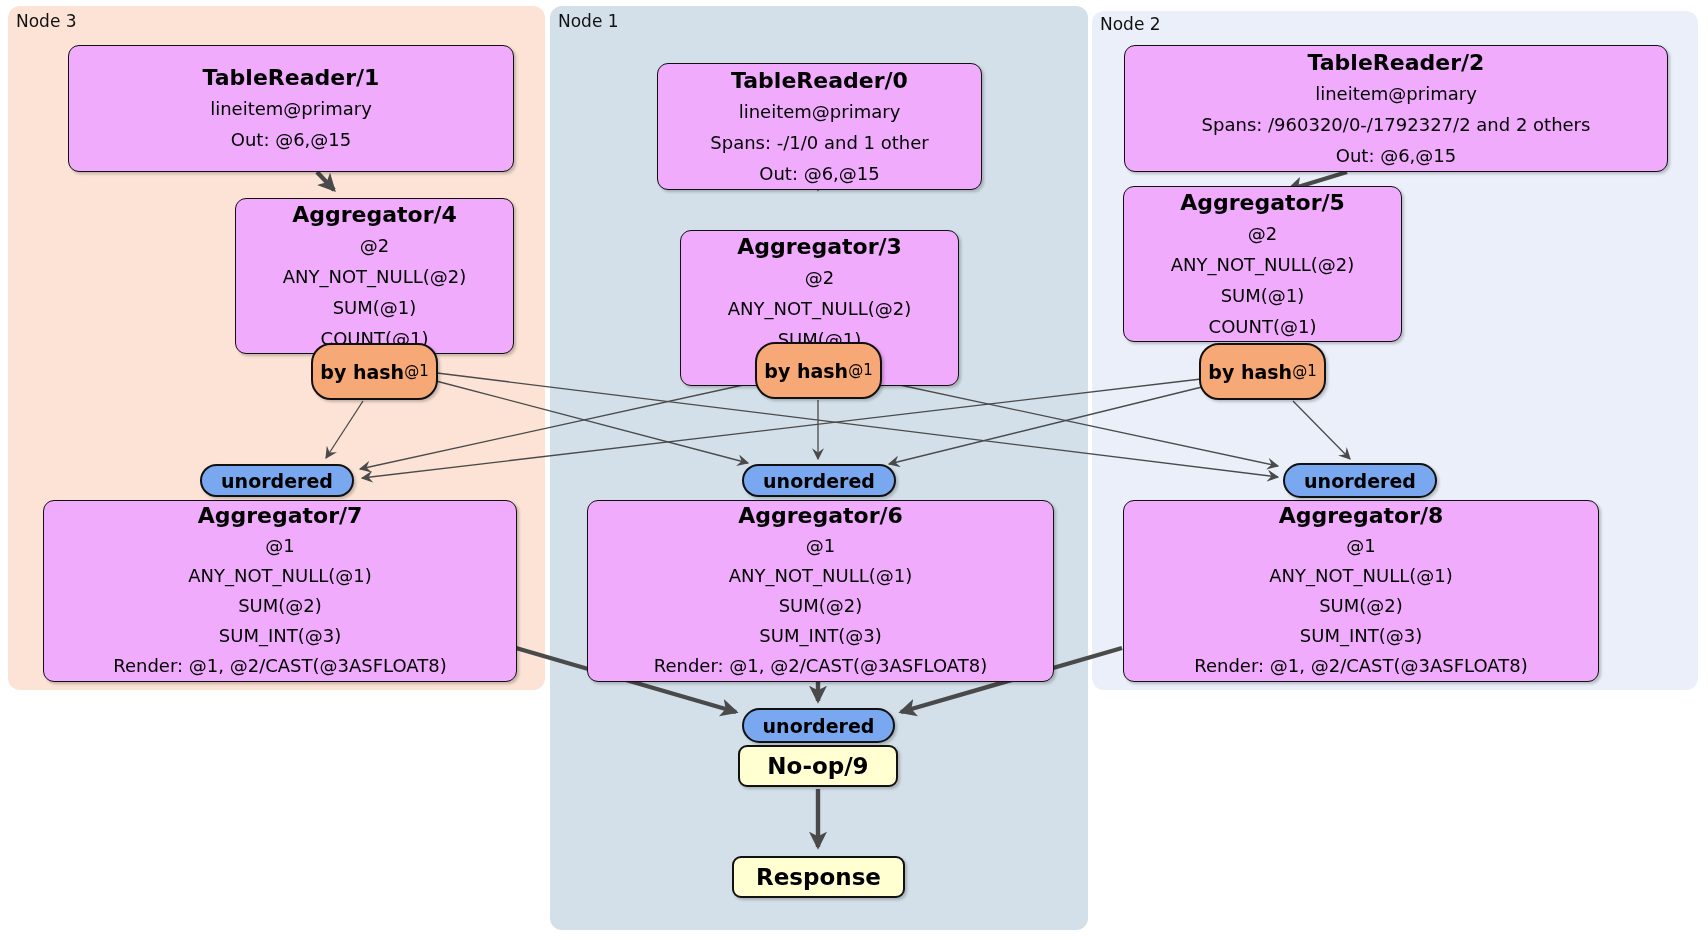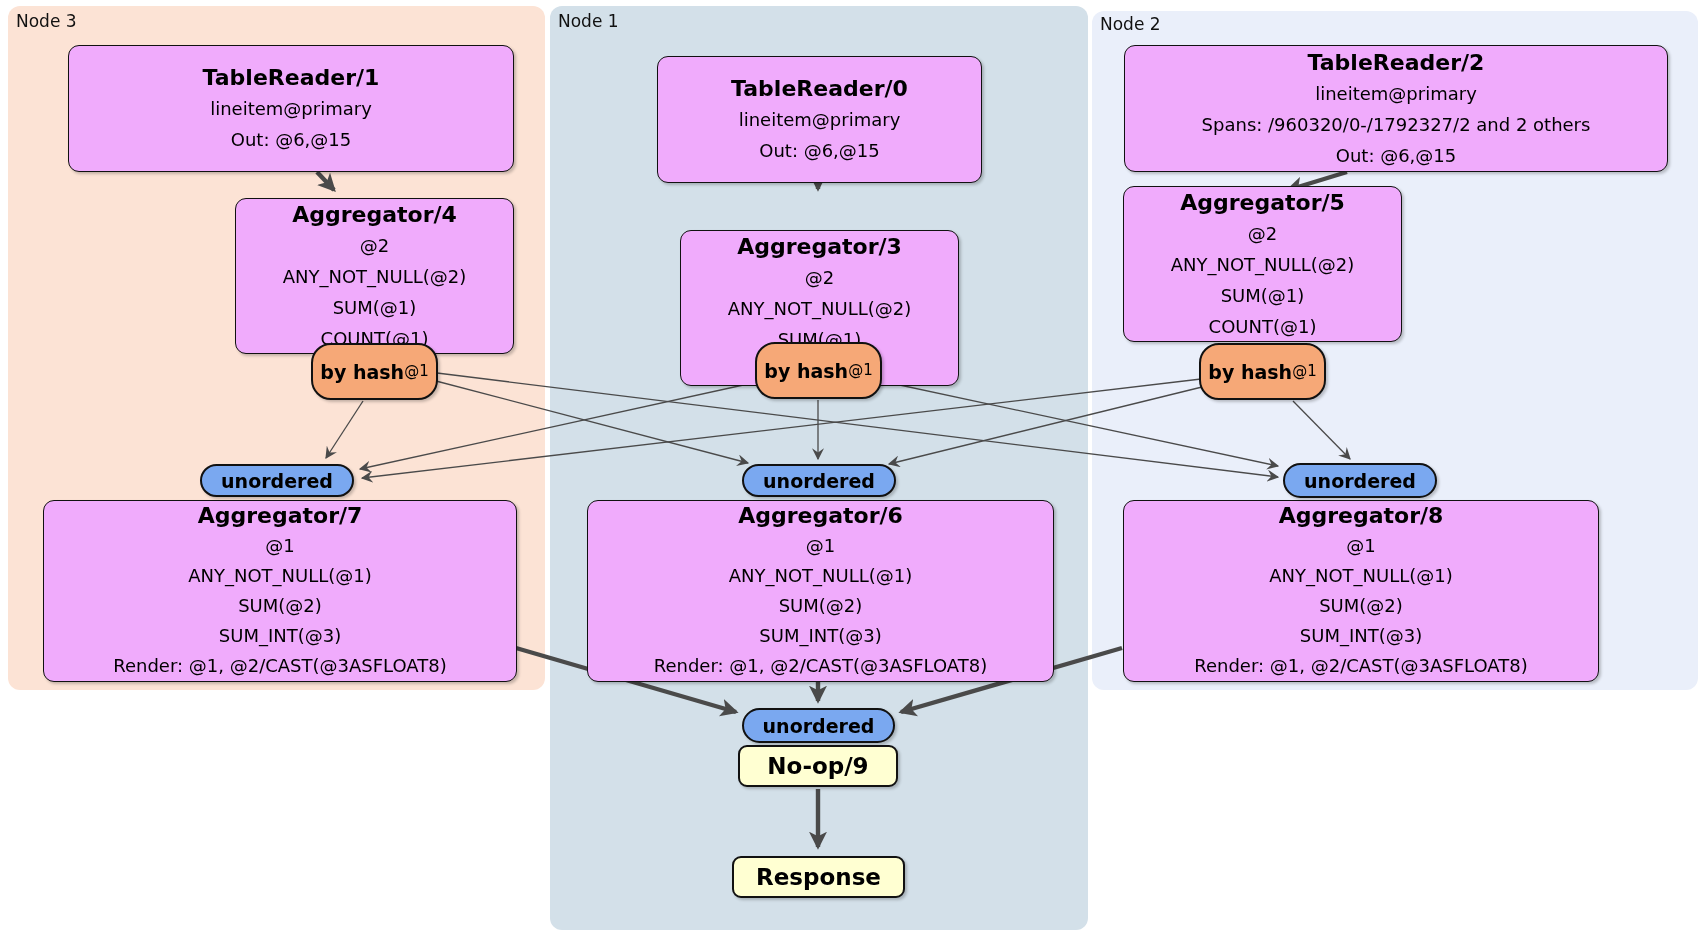--- a/index.html
+++ b/index.html
@@ -107,23 +107,24 @@
 
   <div class="nodebox tight" style="left:43px;top:500px;width:472px;height:180px;">
     <div class="title">Aggregator/7</div>
     <div class="bodyline">@1</div>
     <div class="bodyline">ANY_NOT_NULL(@1)</div>
     <div class="bodyline">SUM(@2)</div>
     <div class="bodyline">SUM_INT(@3)</div>
     <div class="bodyline">Render: @1, @2/CAST(@3ASFLOAT8)</div>
   </div>
 
-  <div class="nodebox" style="left:657px;top:56px;width:323px;height:125px;">
+  <div class="nodebox" style="left:657px;top:63px;width:323px;height:125px;">
     <div class="title">TableReader/0</div>
     <div class="bodyline">lineitem@primary</div>
+    <div class="bodyline">Spans: -/1/0 and 1 other</div>
     <div class="bodyline">Out: @6,@15</div>
   </div>
 
   <div class="nodebox" style="left:680px;top:202px;width:277px;height:154px;margin-top:28px;">
     <div class="title">Aggregator/3</div>
     <div class="bodyline">@2</div>
     <div class="bodyline">ANY_NOT_NULL(@2)</div>
     <div class="bodyline">SUM(@1)</div>
     <div class="bodyline">COUNT(@1)</div>
   </div>

